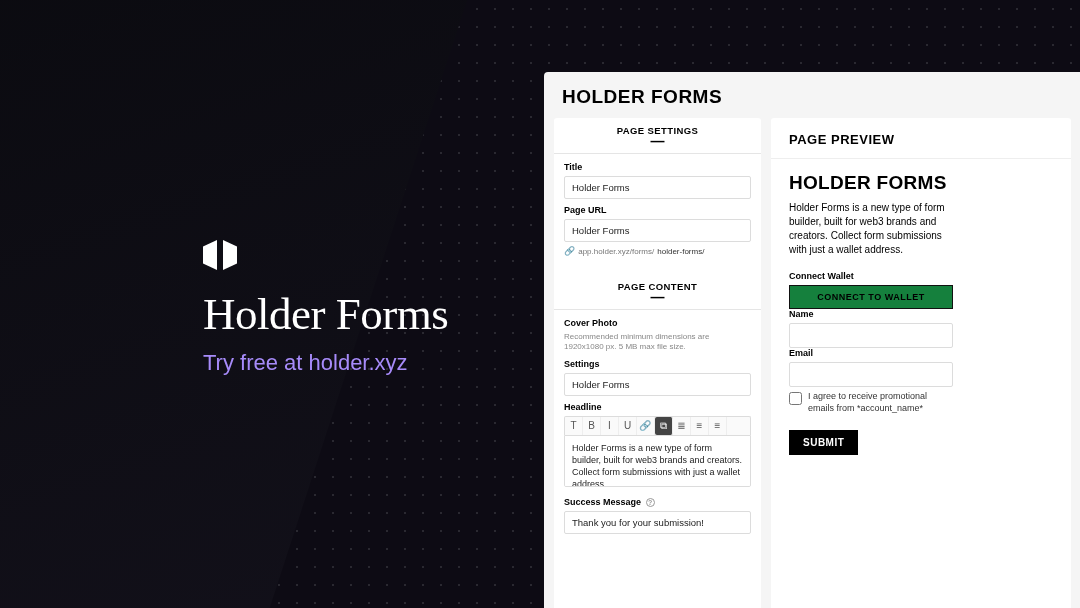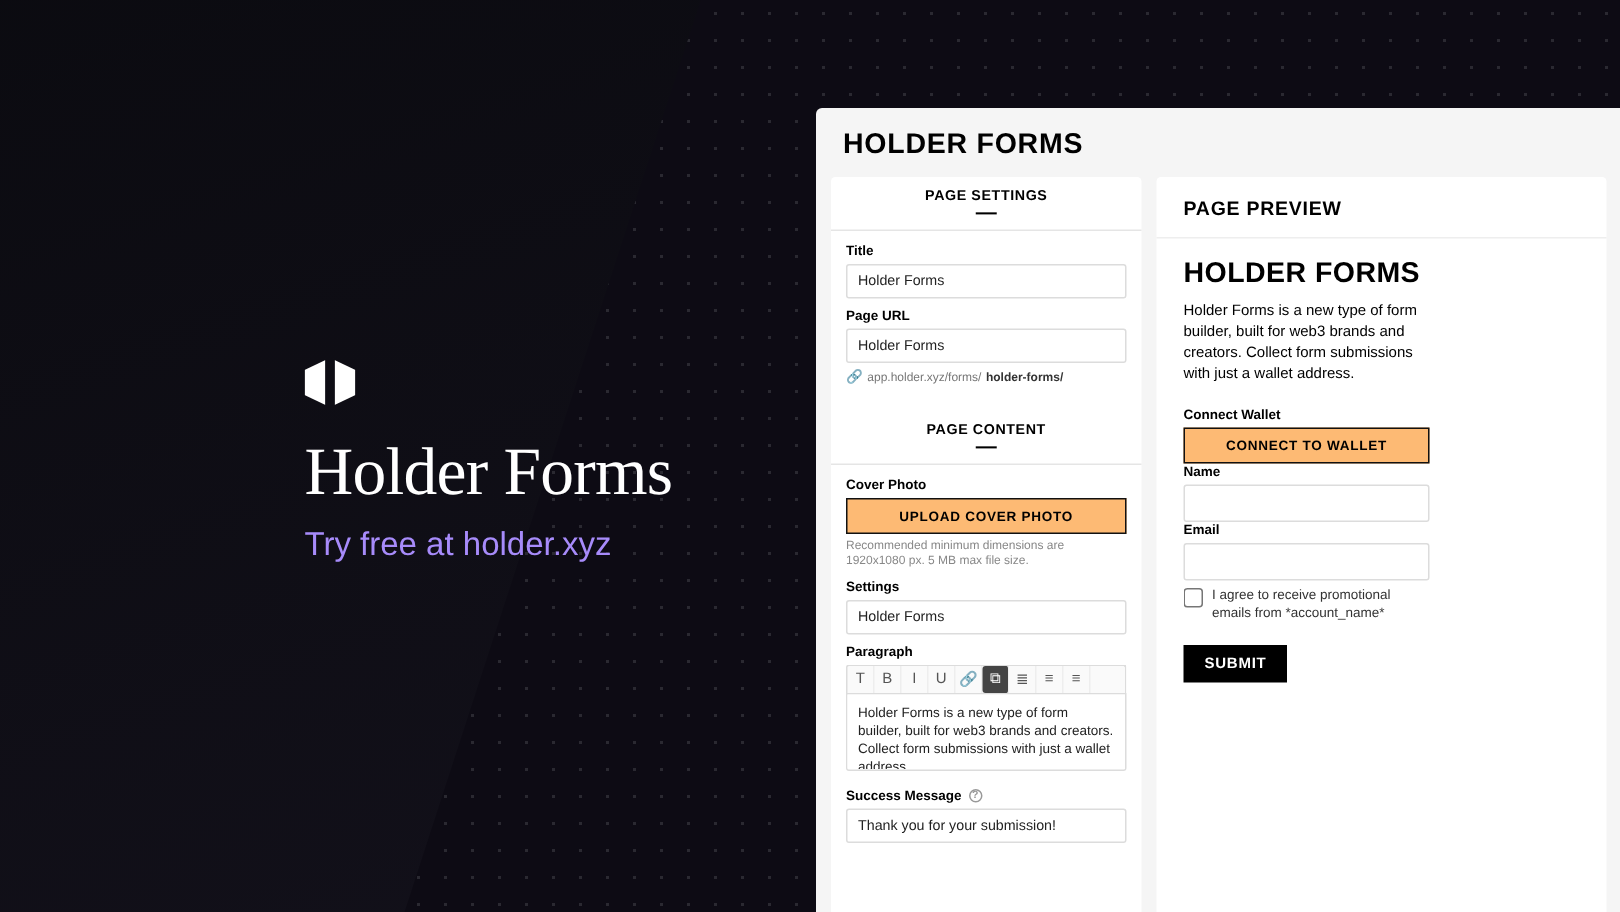--- a/index.html
+++ b/index.html
@@ -41,23 +41,23 @@
 .card-head { display: flex; justify-content: space-between; align-items: center; padding: 7px 10px; border-bottom: 1px solid #e5e5e5; flex-direction: column; }
 .card-head .label { font-weight: 800; font-size: 9.5px; letter-spacing: 0.4px; text-transform: uppercase; color: #000; }
 .card-head .minus { font-weight: 700; font-size: 14px; line-height: 10px; }
 .card-body { padding: 8px 10px 10px; }
 
 .field-label { font-size: 9px; font-weight: 700; color: #000; margin-bottom: 4px; margin-top: 6px; display: block; }
 .field-label:first-child { margin-top: 0; }
 .field-input { width: 100%; border: 1px solid #dcdcdc; border-radius: 2px; padding: 5px 7px; font-size: 9.5px; color: #222; background: #fff; font-family: inherit; }
 .field-hint { font-size: 8px; color: #777; margin-top: 4px; display: flex; align-items: center; gap: 3px; }
 .field-hint .linkish { color: #777; }
-.field-hint .bold { color: #333; font-weight: 700; }
+.field-hint .bold { color: #333; font-weight: 400; }
 .small-note { font-size: 8px; color: #888; margin-top: 3px; line-height: 1.3; }
-.btn-outline { width: 100%; border: 1px solid #111; background: #fdba74; padding: 6px 8px; font-size: 9px; font-weight: 800; letter-spacing: 0.5px; text-transform: uppercase; cursor: pointer; font-family: inherit; }
+.btn-outline { width: 100%; border: 1px solid #111; background: #15803d; padding: 6px 8px; font-size: 9px; font-weight: 800; letter-spacing: 0.5px; text-transform: uppercase; cursor: pointer; font-family: inherit; }
 .toolbar { display: flex; border: 1px solid #dcdcdc; border-bottom: none; background: #fafafa; border-radius: 2px 2px 0 0; }
 .toolbar .tbtn { flex: 0 0 auto; width: 18px; height: 18px; display: flex; align-items: center; justify-content: center; font-size: 10px; color: #555; border-right: 1px solid #eee; cursor: pointer; }
 .toolbar .tbtn.active { background: #444; color: #fff; border-radius: 2px; }
 .rte-area { width: 100%; border: 1px solid #dcdcdc; border-radius: 0 0 2px 2px; padding: 6px 7px; font-size: 9px; color: #222; line-height: 1.35; resize: none; font-family: inherit; height: 52px; }
 
 .preview-head { padding: 12px 18px 10px; border-bottom: 1px solid #eee; }
 .preview-head .label { font-weight: 900; font-size: 13px; letter-spacing: 0.5px; text-transform: uppercase; color: #000; }
 .preview-body { padding: 14px 18px 18px; width: 200px; }
 .preview-body h2 { font-family: Arial, sans-serif; font-weight: 900; font-size: 19px; letter-spacing: 0.3px; color: #000; line-height: 1.05; text-transform: uppercase; margin-bottom: 8px; }
 .preview-body p { font-size: 10px; line-height: 1.4; color: #000; margin-bottom: 14px; }
@@ -129,27 +129,26 @@
 
       <div class="gap8"></div>
 
       <div>
         <div class="card-head">
           <span class="label">Page Content</span>
           <span class="minus">—</span>
         </div>
         <div class="card-body">
           <label class="field-label">Cover Photo</label>
-          <button class="btn-outline">Upload Cover Photo</button>
           <div class="small-note">Recommended minimum dimensions are 1920x1080 px. 5 MB max file size.</div>
 
           <label class="field-label">Settings</label>
           <input class="field-input" value="Holder Forms" style="">
 
-          <label class="field-label">Paragraph</label>
+          <label class="field-label">Headline</label>
           <div class="toolbar">
             <div class="tbtn">T</div>
             <div class="tbtn">B</div>
             <div class="tbtn">I</div>
             <div class="tbtn">U</div>
             <div class="tbtn">🔗</div>
             <div class="tbtn active">⧉</div>
             <div class="tbtn">≣</div>
             <div class="tbtn">≡</div>
             <div class="tbtn">≡</div>

